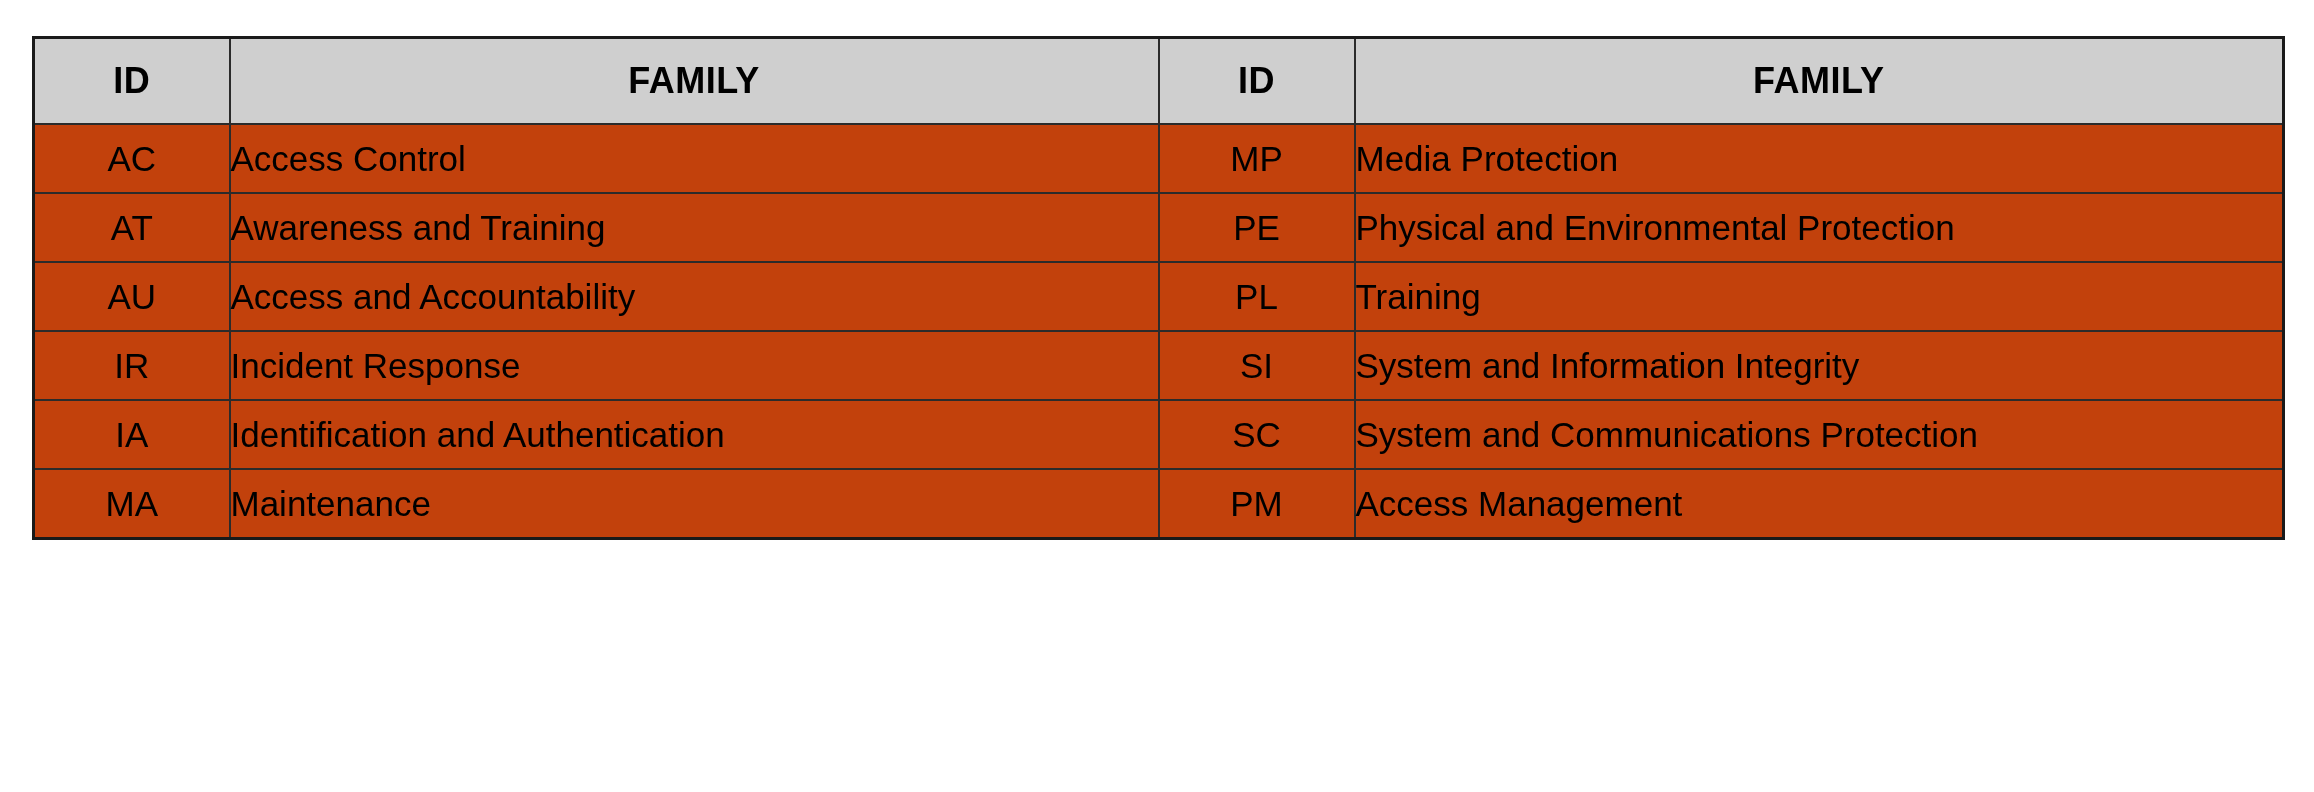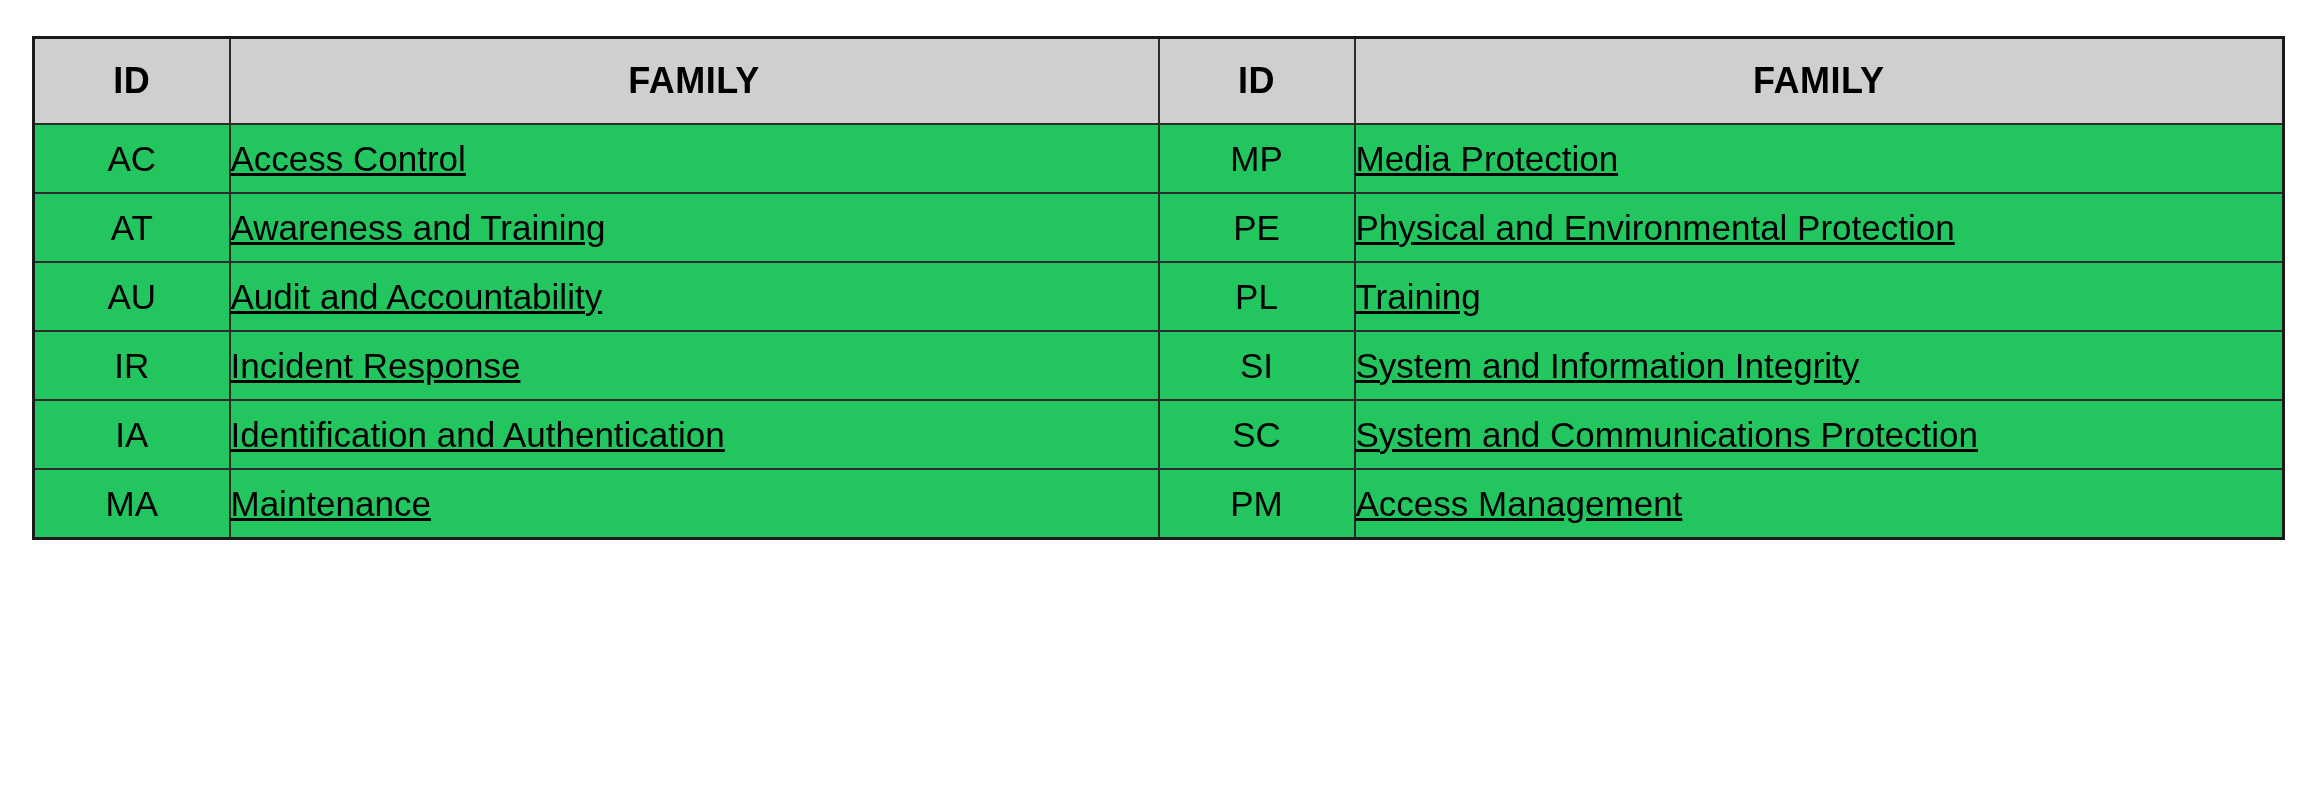--- a/index.html
+++ b/index.html
@@ -40,34 +40,33 @@
   }
   table.families thead th {
     background: #cfcfcf;
     font-weight: bold;
     font-size: 36px;
     text-align: center;
     height: 84px;
     letter-spacing: 0.5px;
   }
   table.families tbody td {
-    background: #22c55e;
+    background: #c2410c;
     font-size: 35px;
     height: 67px;
   }
   td.id-cell, th.id-head {
     text-align: center;
   }
   td.id-cell {
     font-size: 35px;
   }
   td.fam-cell {
     text-align: left;
     padding-left: 24px;
-    text-decoration: underline;
   }
   
   col.c-id { width: 196px; }
   col.c-fam { width: 929px; }
 </style>
 </head>
 <body>
 
 <div class="page">
   <div class="table-wrap">
@@ -94,21 +93,21 @@
           <td class="fam-cell">Media Protection</td>
         </tr>
         <tr>
           <td class="id-cell">AT</td>
           <td class="fam-cell">Awareness and Training</td>
           <td class="id-cell">PE</td>
           <td class="fam-cell">Physical and Environmental Protection</td>
         </tr>
         <tr>
           <td class="id-cell">AU</td>
-          <td class="fam-cell">Audit and Accountability</td>
+          <td class="fam-cell">Access and Accountability</td>
           <td class="id-cell">PL</td>
           <td class="fam-cell">Training</td>
         </tr>
         <tr>
           <td class="id-cell">IR</td>
           <td class="fam-cell">Incident Response</td>
           <td class="id-cell">SI</td>
           <td class="fam-cell">System and Information Integrity</td>
         </tr>
         <tr>

